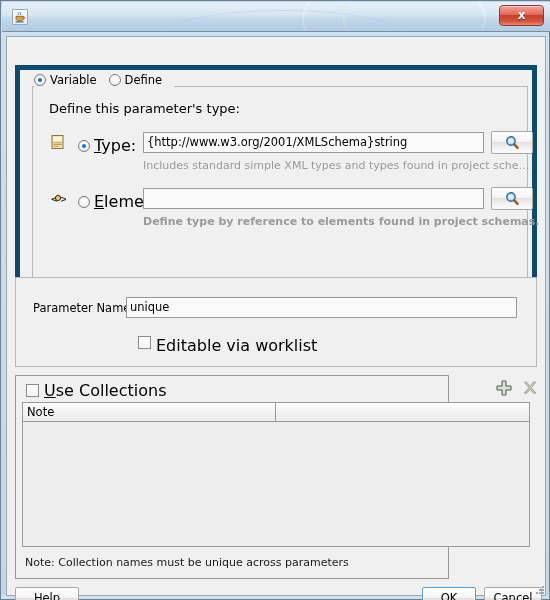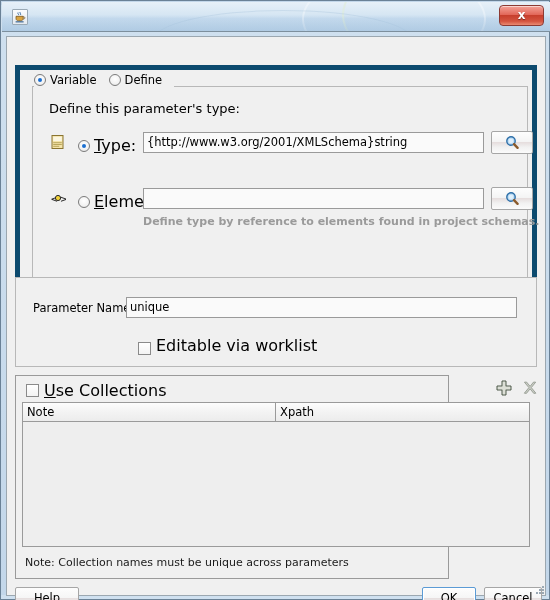--- a/index.html
+++ b/index.html
@@ -287,21 +287,21 @@
     background: linear-gradient(to bottom, #ffffff, #f3f3f3);
     box-sizing: border-box;
     display: inline-block;
     flex: 0 0 auto;
     cursor: pointer;
   }
   #editable-row {
     position: absolute;
     left: 122px; top: 58px;
     display: flex;
-    align-items: flex-end;
+    align-items: flex-start;
     gap: 5px;
   }
 
   
   #collections-panel {
     position: absolute;
     left: 8px; top: 338px;
     width: 434px;
     height: 204px;
     border: 1px solid #9a9a9a;
@@ -470,20 +470,21 @@
           </span>
           <span class="textfield" style="left:110px; width:341px;">{http://www.w3.org/2001/XMLSchema}string</span>
           <span class="browse-btn" style="left:458px;">
             <svg width="20" height="16" viewBox="0 0 20 16">
               <circle cx="8" cy="6" r="4.2" fill="#bcdcf5" stroke="#2d6fa8" stroke-width="1.4"></circle>
               <circle cx="8" cy="6" r="2.3" fill="#e7f3fc" opacity="0.85"></circle>
               <line x1="11" y1="9.2" x2="14.6" y2="12.8" stroke="#8a5a2b" stroke-width="2.4" stroke-linecap="round"></line>
             </svg>
           </span>
         </div>
+        <div class="hint" style="left:110px; top:72px;">Includes standard simple XML types and types found in project sche…</div>
 
         <div class="field-row" style="top:100px;">
           <span class="field-icon">
             <svg width="16" height="16" viewBox="0 0 16 16">
               <text x="0.5" y="11.5" font-family="DejaVu Sans, sans-serif" font-size="9" font-weight="bold" fill="#2a2a2a">&lt;</text>
               <circle cx="8" cy="8" r="2.6" fill="#f2d23a" stroke="#2a2a2a" stroke-width="1"></circle>
               <text x="10" y="11.5" font-family="DejaVu Sans, sans-serif" font-size="9" font-weight="bold" fill="#2a2a2a">&gt;</text>
             </svg>
           </span>
           <span class="radio-inline">
@@ -527,21 +528,20 @@
         <span class="tool-icon" style="left:505px;">
           <svg width="18" height="18" viewBox="0 0 18 18">
             <path d="M3.4 3.2l2.1-.2 3.6 4.3 3.5-4.3 2.1.2-4.4 5.4 4.6 5.6-2.1.2-3.7-4.5-3.7 4.5-2.1-.2 4.6-5.6z" fill="#c8ccc4" stroke="#8e948a" stroke-width=".8"></path>
           </svg>
         </span>
       </div>
 
       <div id="table">
         <div id="table-header">
           <div class="th col0">Note</div>
-          <div class="th col1">Xpath</div>
         </div>
         <div id="table-body"></div>
       </div>
 
       <div id="note-text">Note: Collection names must be unique across parameters</div>
     </div>
 
     <div class="btn" id="help-btn">
       <span class="underline-first">Help</span>
     </div>

